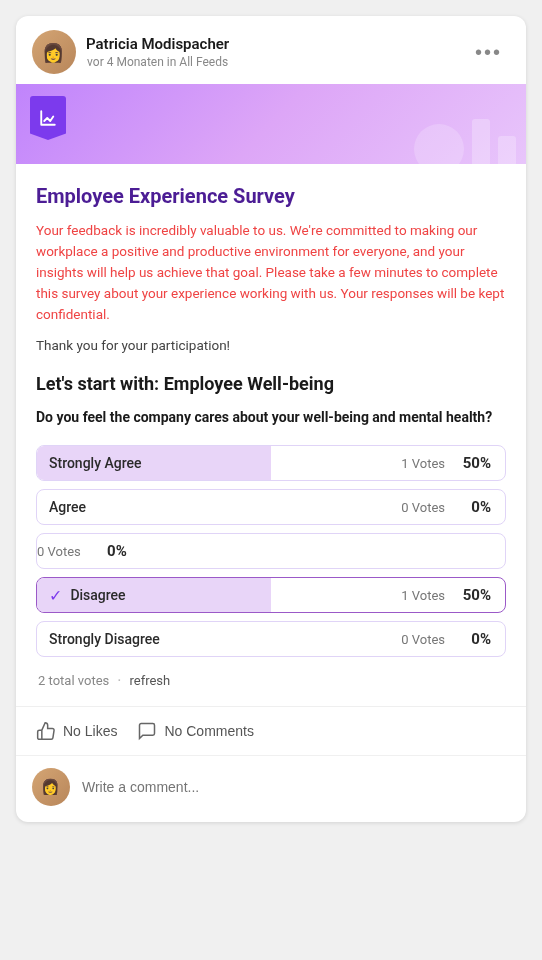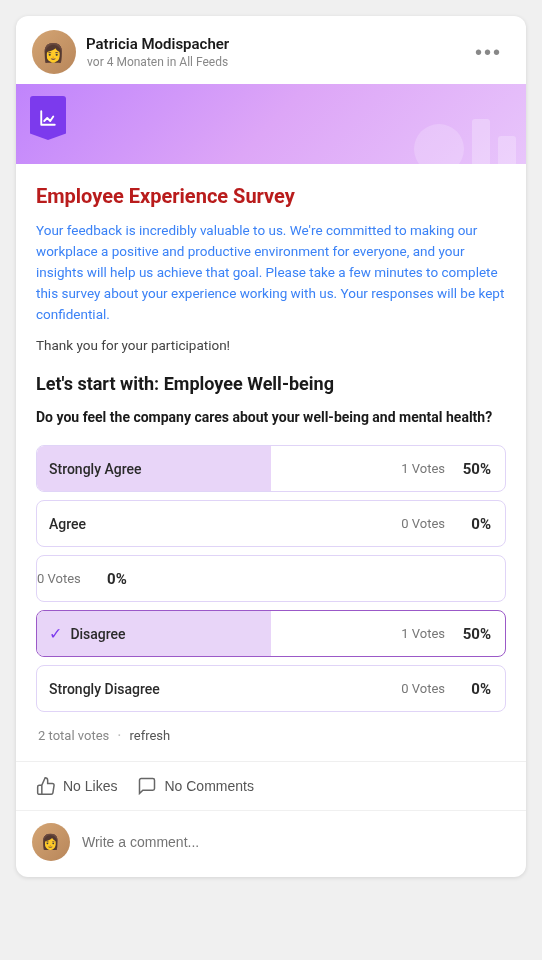--- a/index.html
+++ b/index.html
@@ -123,26 +123,26 @@
       height: 38px;
       background: rgba(255,255,255,0.5);
       border-radius: 3px 3px 0 0;
     }
     .survey-content {
       padding: 20px 20px 16px 20px;
     }
     .survey-title {
       font-size: 20px;
       font-weight: 700;
-      color: #b91c1c;
+      color: #4c1d95;
       margin-bottom: 12px;
     }
     .survey-description {
       font-size: 13.5px;
-      color: #3b82f6;
+      color: #ef4444;
       line-height: 1.55;
       margin-bottom: 12px;
     }
     .survey-thanks {
       font-size: 13.5px;
       color: #444;
       margin-bottom: 20px;
     }
     .section-title {
       font-size: 18px;
@@ -164,21 +164,21 @@
       margin-bottom: 14px;
     }
     .option-row {
       display: flex;
       align-items: center;
       border: 1.5px solid #e0d4f7;
       border-radius: 8px;
       padding: 0;
       overflow: hidden;
       position: relative;
-      height: 47px;
+      height: 36px;
     }
     .option-row.selected {
       border-color: #9b59c8;
     }
     .option-fill {
       position: absolute;
       left: 0;
       top: 0;
       height: 100%;
       background: #e8d5f8;

